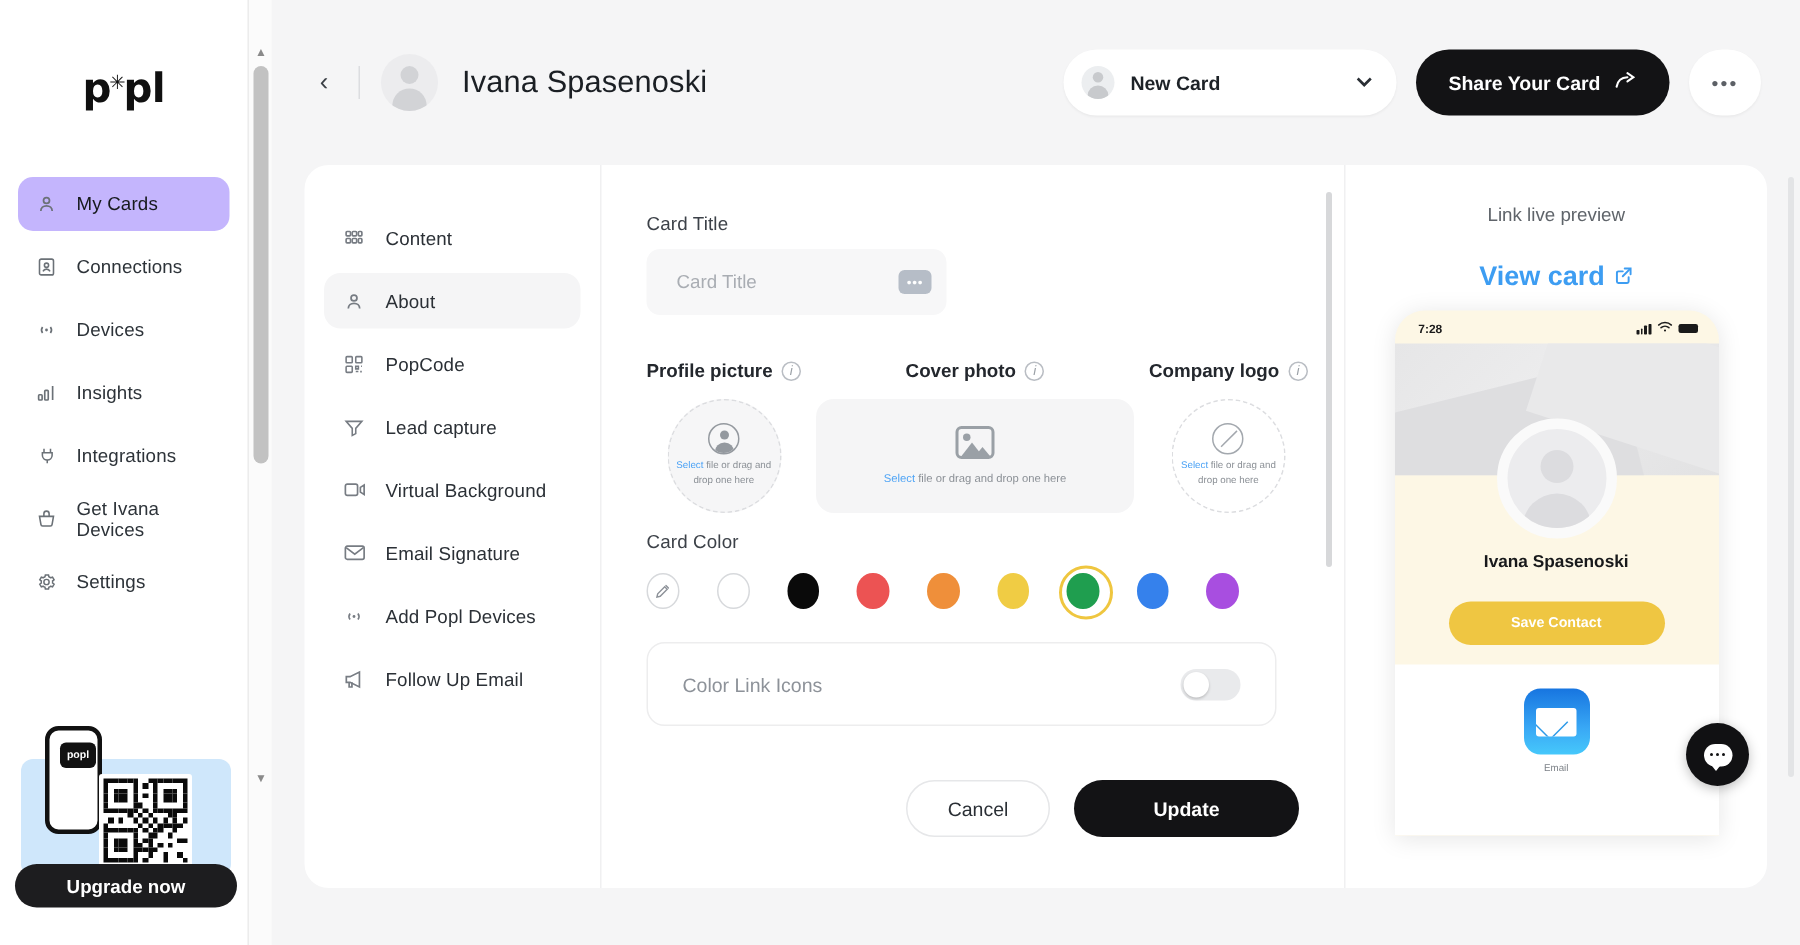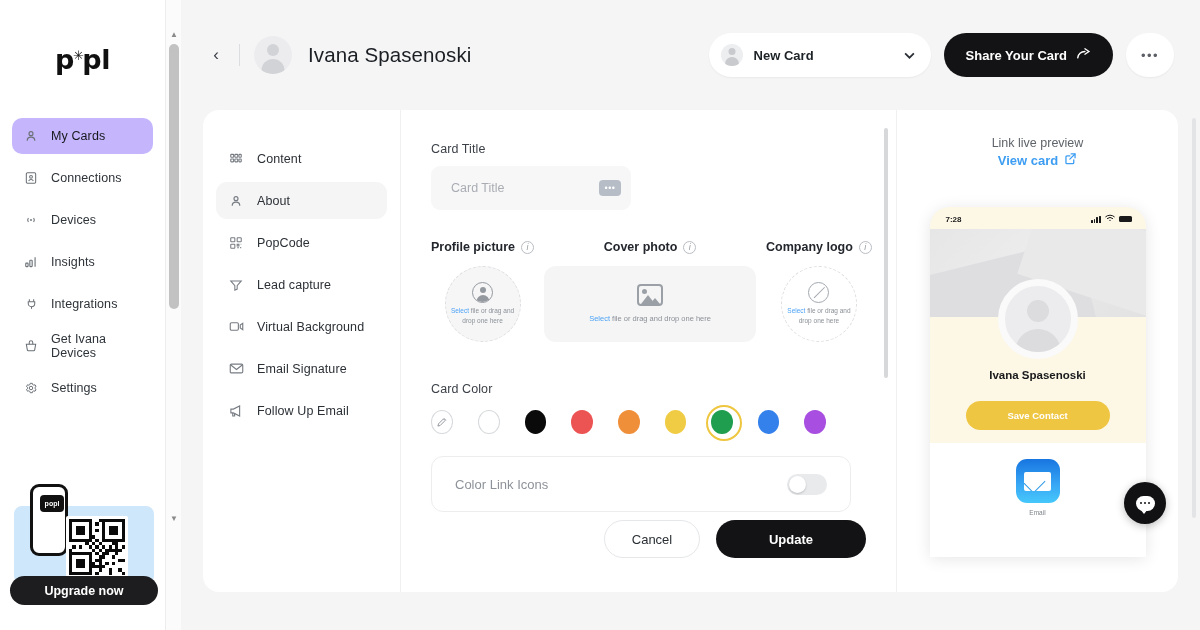--- a/index.html
+++ b/index.html
@@ -154,21 +154,21 @@
   .ico-avatar { width: 21px; height: 21px; border-radius: 50%; border: 1.6px solid #94999f; position: relative; overflow: hidden; }
   .ico-avatar .h { position: absolute; left: 50%; top: 3.5px; transform: translateX(-50%); width: 6px; height: 6px; border-radius: 50%; background: #94999f; }
   .ico-avatar .b { position: absolute; left: 50%; top: 11.5px; transform: translateX(-50%); width: 13px; height: 9px; border-radius: 7px 7px 0 0; background: #94999f; }
   .ico-slash { width: 21px; height: 21px; border-radius: 50%; border: 1.4px solid #a3a8ae; position: relative; }
   .ico-slash:after { content: ""; position: absolute; left: 3px; top: 9px; width: 15px; height: 1.4px; background: #a3a8ae; transform: rotate(-45deg); }
   .ico-img { width: 26px; height: 22px; border: 2px solid #9aa0a6; border-radius: 4px; position: relative; }
   .ico-img .sun { position: absolute; left: 3px; top: 3px; width: 5px; height: 5px; border-radius: 50%; background: #9aa0a6; }
   .ico-img .mt { position: absolute; left: 2px; bottom: 0; width: 0; height: 0; border-left: 7px solid transparent; border-right: 7px solid transparent; border-bottom: 9px solid #9aa0a6; }
   .ico-img .mt2 { position: absolute; right: 1px; bottom: 0; width: 0; height: 0; border-left: 5px solid transparent; border-right: 5px solid transparent; border-bottom: 6px solid #9aa0a6; }
 
-  .color-section { margin-top: 40px; }
+  .color-section { margin-top: 12px; }
   .swatches { display: flex; align-items: center; gap: 0; margin-top: 14px; }
   .sw { width: 24px; height: 24px; border-radius: 50%; margin-right: 25px; cursor: pointer; position: relative; }
   .sw.picker { background: #fff; border: 1px solid #d7d9dc; display: flex; align-items: center; justify-content: center; color: #8d9299; font-size: 10px; }
   .sw.white { background: #fff; border: 1px solid #d7d9dc; }
   .sw.sel:before {
     content: ""; position: absolute; left: -5px; top: -5px; width: 32px; height: 32px;
     border-radius: 50%; border: 2px solid #efc63f;
   }
 
   .toggle-row {
@@ -189,21 +189,21 @@
     display: flex; align-items: center; justify-content: center; font-size: 13px; font-weight: 700; cursor: pointer;
   }
 
   
   .inner-scroll { position: absolute; right: 8px; top: 18px; width: 4px; height: 354px; }
   .inner-scroll .thumb { width: 4px; height: 250px; background: #d7d8da; border-radius: 2px; }
 
   
   .preview { width: 282px; flex: 0 0 282px; border-left: 1px solid #f0f0f1; position: relative; padding-top: 26px; }
   .prev-title { text-align: center; font-size: 12.5px; color: #5f646a; }
-  .prev-link { margin-top: 2px; text-align: left; font-size: 13px; font-weight: 700; color: #3d9df2; display: flex; align-items: center; justify-content: center; gap: 6px; cursor: pointer; }
+  .prev-link { margin-top: 24px; text-align: left; font-size: 18px; font-weight: 700; color: #3d9df2; display: flex; align-items: center; justify-content: center; gap: 6px; cursor: pointer; }
   .phone {
     position: absolute; left: 50%; transform: translateX(-50%); top: 97px;
     width: 216px; height: 350px; background: #fdf7e5; border-radius: 20px 20px 0 0;
     overflow: hidden; box-shadow: 0 2px 16px rgba(0,0,0,.10);
   }
   .status {
     height: 22px; display: flex; align-items: center; justify-content: space-between;
     padding: 2px 14px 0 16px; position: relative; z-index: 3;
   }
   .status .time { font-size: 8px; font-weight: 700; color: #1a1a1a; }
@@ -736,20 +736,30 @@
           <span class="lbl">Virtual Background</span>
         </div>
         <div class="sub-item">
           <span class="ic">
             <svg width="15" height="13" viewBox="0 0 24 20" fill="none" stroke="currentColor" stroke-width="1.8">
                 <rect x="2" y="3" width="20" height="14" rx="2"></rect>
                 <path d="M2.8 4.5 12 11.5l9.2-7"></path>
               </svg>
           </span>
           <span class="lbl">Email Signature</span>
+        </div>
+        <div class="sub-item">
+          <span class="ic">
+            <svg width="16" height="14" viewBox="0 0 24 24" fill="none" stroke="currentColor" stroke-width="1.9">
+                <circle cx="12" cy="12" r="1.6" fill="currentColor" stroke="none"></circle>
+                <path d="M7.5 8.5A6 6 0 0 0 7.5 15.5"></path>
+                <path d="M16.5 8.5a6 6 0 0 1 0 7"></path>
+              </svg>
+          </span>
+          <span class="lbl">Add Popl Devices</span>
         </div>
         <div class="sub-item">
           <span class="ic">
             <svg width="15" height="14" viewBox="0 0 24 22" fill="none" stroke="currentColor" stroke-width="1.8">
                 <path d="M3 8h4l10-5v16L7 14H3z"></path>
                 <path d="M6 14v5h3v-5"></path>
               </svg>
           </span>
           <span class="lbl">Follow Up Email</span>
         </div>

